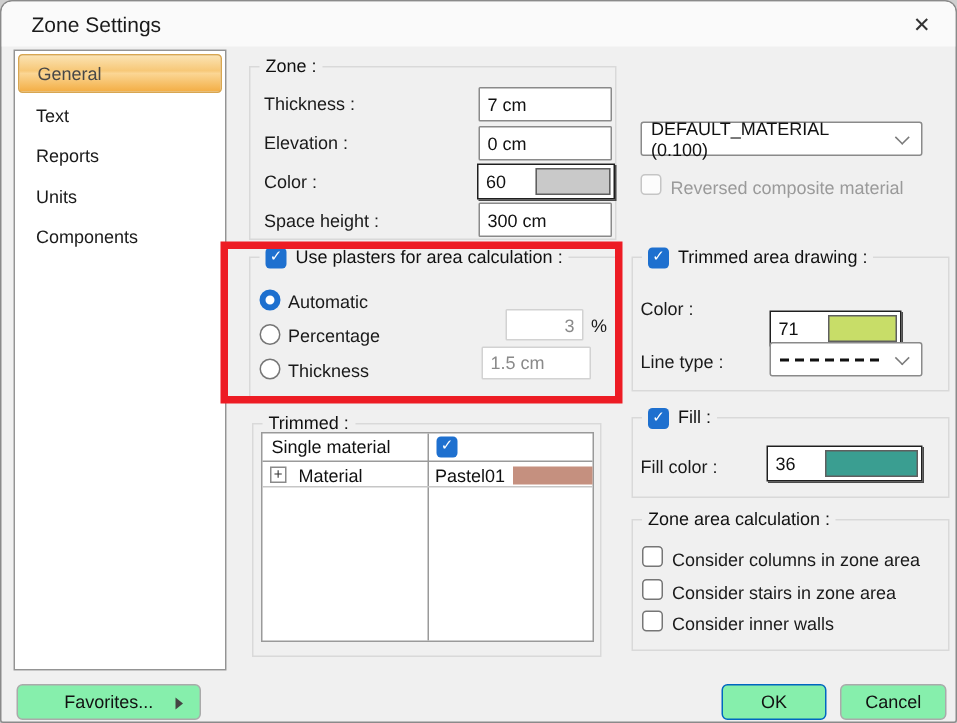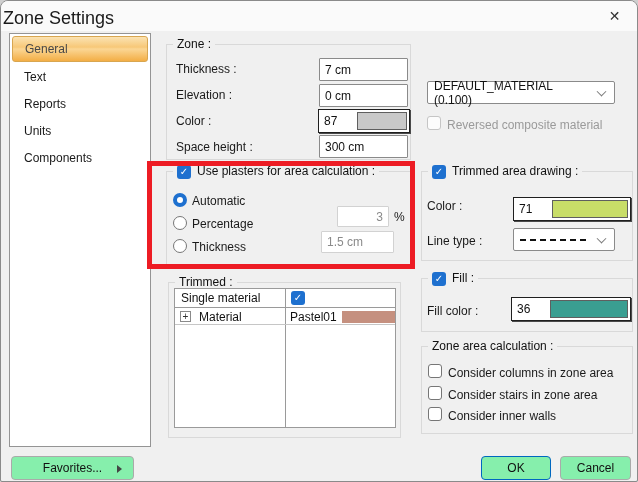--- a/index.html
+++ b/index.html
@@ -4,21 +4,21 @@
 <style>
   * { box-sizing: border-box; margin: 0; padding: 0; }
   html,body { background:#cfcfcf; }
   body { font-family: "Liberation Sans", sans-serif; }
   .dialog {
     position: relative; width: 638px; height: 482px;
     background:#f0f0f0; border:1px solid #8a8a8a;
     border-radius:8px 8px 2px 2px; overflow:hidden;
   }
   .titlebar { position:absolute; left:0; top:0; width:100%; height:30px; background:#fafafa; }
-  .title { position:absolute; left:2px; top:7px; font-size:18px; color:#1a1a1a; }
+  .title { position:absolute; left:20px; top:7px; font-size:14px; color:#1a1a1a; }
   .closebtn { position:absolute; right:0; top:0; width:45px; height:30px; background:transparent; border:none;
     font-size:14px; color:#333; display:flex; align-items:center; justify-content:center; cursor:pointer; }
   .sidebar { position:absolute; left:8px; top:32px; width:142px; height:414px; background:#fff; border:1px solid #949494; }
   .side-item { position:absolute; left:2px; width:136px; height:26px; font-size:12px; color:#1a1a1a;
     display:flex; align-items:center; padding-left:12px; cursor:pointer; }
   .side-item.selected {
     background:linear-gradient(to bottom,#fbe3b3 0%,#f7c878 42%,#fbd694 50%,#f3ae45 100%);
     border:1px solid #d8a650; border-radius:3px; color:#474747;
   }
   .group { position:absolute; border:1px solid #d9d9d9; }
@@ -92,21 +92,21 @@
 
   <div class="group" style="left:165px; top:43px; width:245px; height:116px;">
     <span class="legend">Zone :</span>
   </div>
   <span class="lbl" style="left:175px; top:61px;">Thickness :</span>
   <div class="input" style="left:318px; top:57px; width:89px; height:23px;">7 cm</div>
   <span class="lbl" style="left:175px; top:87px;">Elevation :</span>
   <div class="input" style="left:318px; top:83px; width:89px; height:23px;">0 cm</div>
   <span class="lbl" style="left:175px; top:113px;">Color :</span>
   <div class="colorctl" style="left:317px; top:108px; width:92px; height:24px;">
-    <span class="num">87</span>
+    <span class="num">60</span>
     <span class="swatch" style="background-color: rgb(201, 201, 201);"></span>
   </div>
   <span class="lbl" style="left:175px; top:139px;">Space height :</span>
   <div class="input" style="left:318px; top:134px; width:89px; height:23px;">300 cm</div>
 
   <div class="group" style="left:165px; top:170px; width:245px; height:97px;">
     <span class="legend">
       <span class="cb checked">
           <span>✓</span>
         </span>
@@ -153,40 +153,40 @@
 
   <div class="group" style="left:420px; top:170px; width:212px; height:90px;">
     <span class="legend">
       <span class="cb checked">
           <span>✓</span>
         </span>
       <span>Trimmed area drawing :</span>
     </span>
   </div>
   <span class="lbl" style="left:426px; top:198px;">Color :</span>
-  <div class="colorctl" style="left:512px; top:196px; width:118px; height:24px;">
+  <div class="colorctl" style="left:512px; top:206px; width:88px; height:24px;">
     <span class="num">71</span>
     <span class="swatch" style="background-color: rgb(200, 221, 104);"></span>
   </div>
   <span class="lbl" style="left:426px; top:233px;">Line type :</span>
   <div class="dd" style="left:512px; top:227px; width:102px; height:23px;">
     <span class="dashline"></span>
     <span class="chev"></span>
   </div>
 
   <div class="group" style="left:420px; top:277px; width:212px; height:54px;">
     <span class="legend">
       <span class="cb checked">
           <span>✓</span>
         </span>
       <span>Fill :</span>
     </span>
   </div>
   <span class="lbl" style="left:426px; top:303px;">Fill color :</span>
-  <div class="colorctl" style="left:510px; top:296px; width:120px; height:24px;">
+  <div class="colorctl" style="left:510px; top:296px; width:104px; height:24px;">
     <span class="num">36</span>
     <span class="swatch" style="background-color: rgb(58, 158, 145);"></span>
   </div>
 
   <div class="group" style="left:420px; top:345px; width:212px; height:88px;">
     <span class="legend">Zone area calculation :</span>
   </div>
   <span class="cb unchecked abs" style="left:427px; top:363px;"></span>
   <span class="lbl" style="left:447px; top:365px;">Consider columns in zone area</span>
   <span class="cb unchecked abs" style="left:427px; top:385px;"></span>

